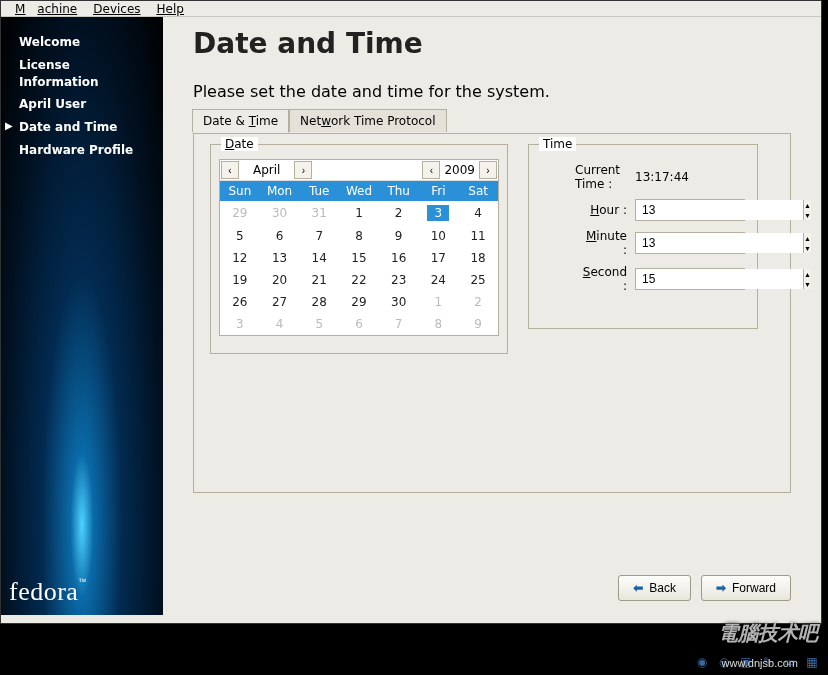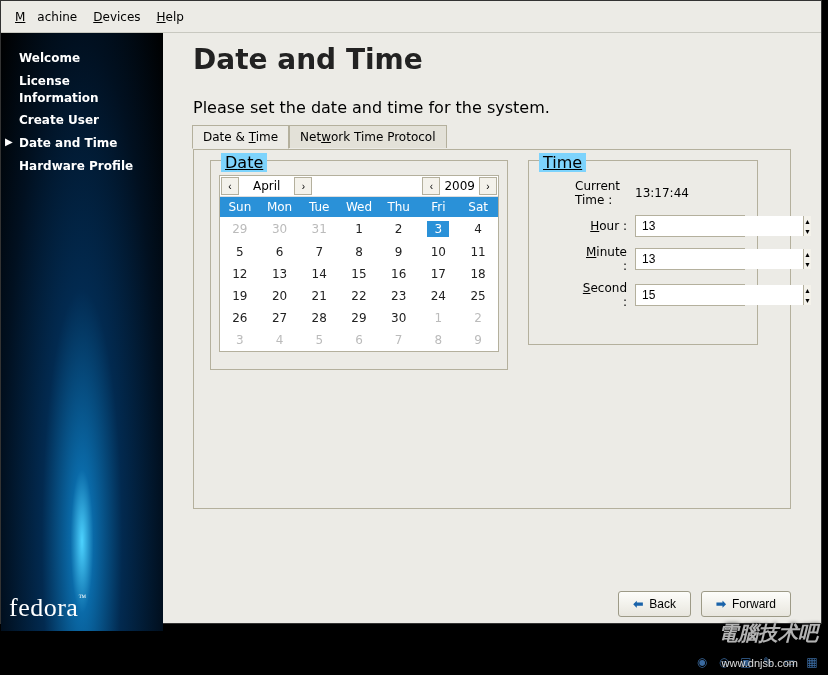--- a/index.html
+++ b/index.html
@@ -1,38 +1,38 @@
 <!DOCTYPE html>
 <html><head>
 <meta charset="utf-8">
 <style>
 * { box-sizing: border-box; margin: 0; padding: 0; }
 body { font-family: "DejaVu Sans", "Liberation Sans", sans-serif; font-size: 12px; background: #000; width: 828px; height: 675px; overflow: hidden; position: relative; }
 .window { position: absolute; top: 0; left: 0; width: 822px; height: 624px; background: #ecebe6; border: 1px solid #333; }
-.menubar { height: 32px; background: #ecebe6; border-bottom: 1px solid #c8c8c0; display: flex; align-items: center; padding: 0 8px; gap: 4px; }
+.menubar { height: 16px; background: #ecebe6; border-bottom: 1px solid #c8c8c0; display: flex; align-items: center; padding: 0 8px; gap: 4px; text-decoration: underline; }
 .menubar span { padding: 2px 6px; cursor: default; }
 .menubar span u { text-decoration: underline; }
 .maincontent { display: flex; height: calc(100% - 24px); }
 .sidebar { width: 162px; background: radial-gradient(ellipse at 50% 85%, #4dd3ff 0%, #0a6aa8 10%, #022a50 35%, #011020 70%, #000 100%); position: relative; color: #fff; padding: 14px 0 0 0; }
 .sidebar-list { list-style: none; padding: 0 10px 0 18px; }
 .sidebar-list li { font-weight: bold; font-size: 12px; padding: 3px 0; line-height: 1.4; position: relative; }
 .sidebar-list li.active::before { content: "▶"; position: absolute; left: -14px; top: 3px; font-size: 10px; }
 .sidebar .logo { position: absolute; bottom: 8px; left: 0; width: 100%; text-align: left; padding-left: 8px; font-family: Liberation Serif, serif; font-size: 26px; font-weight: normal; letter-spacing: 0.5px; color: #fff; }
 .sidebar .logo .tm { font-size: 8px; vertical-align: top; }
 .content { flex: 1; padding: 10px 30px 14px 30px; display: flex; flex-direction: column; }
 .content h1 { font-size: 28px; font-weight: bold; margin-bottom: 22px; color: #222; }
 .content p.instr { font-size: 16px; margin-bottom: 9px; }
 .tabset { border: 1px solid #b4b09d; background: #ecebe6; height: 360px; position: relative; }
 .tabs { display: flex; position: relative; top: -1px; left: -1px; }
 .tab { border: 1px solid #b4b09d; border-bottom: none; padding: 4px 10px; background: #e3e1d8; font-size: 12px; margin-right: 0; }
 .tab.active { background: #ecebe6; position: relative; z-index: 2; border-bottom: 1px solid #ecebe6; margin-bottom: -1px; }
 .tab u { text-decoration: underline; }
 .tabpane { display: flex; padding: 10px 16px; gap: 20px; }
 .groupbox { border: 1px solid #b4b09d; position: relative; padding: 14px 8px 8px 8px; }
-.groupbox .legend { position: absolute; top: -8px; left: 10px; background: #7dd3fc; padding: 0 4px; font-size: 16px; text-decoration: underline; }
+.groupbox .legend { position: absolute; top: -8px; left: 10px; background: #ffffff; padding: 0 4px; font-size: 12px; }
 .groupbox .legend u { text-decoration: underline; }
 .datebox { width: 298px; height: 210px; }
 .cal { border: 1px solid #b4b09d; background: #fff; }
 .cal-head { display: flex; align-items: center; justify-content: space-between; background: #fff; border-bottom: 1px solid #ddd; padding: 1px 1px; }
 .cal-nav { display: flex; align-items: center; gap: 0; }
 .cal-nav button { border: 1px solid #b4b09d; background: #f4f2eb; width: 18px; height: 18px; font-size: 10px; cursor: pointer; display:flex; align-items:center; justify-content:center; }
 .cal-nav .lbl { padding: 0 14px; font-size: 12px; }
 .cal table { width: 100%; border-collapse: collapse; font-size: 12px; }
 .cal th { background: #2a91d8; color: #fff; font-weight: normal; padding: 3px 0; width: 14.28%; text-align: center; }
 .cal td { text-align: center; padding: 4px 0; color: #222; }
@@ -64,21 +64,21 @@
     <span><u>D</u>evices</span>
     <span><u>H</u>elp</span>
   </div>
 
   <div class="maincontent">
 
     <div class="sidebar">
       <ul class="sidebar-list">
         <li>Welcome</li>
         <li>License Information</li>
-        <li>Create User</li>
+        <li>April User</li>
         <li class="active">Date and Time</li>
         <li>Hardware Profile</li>
       </ul>
       <div class="logo">
         <span>fedora</span><span class="tm">™</span>
       </div>
     </div>
 
     <div class="content">
       <h1>Date and Time</h1>

